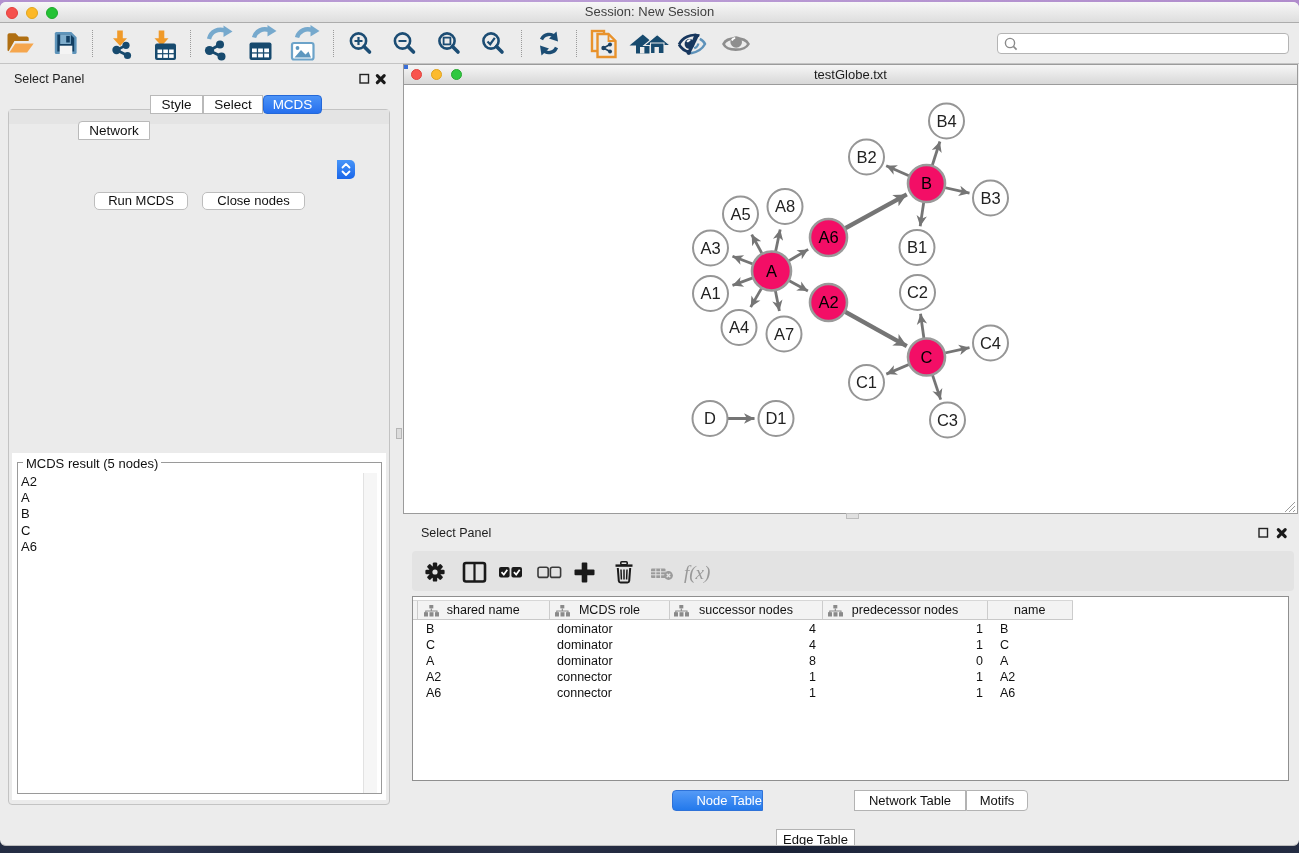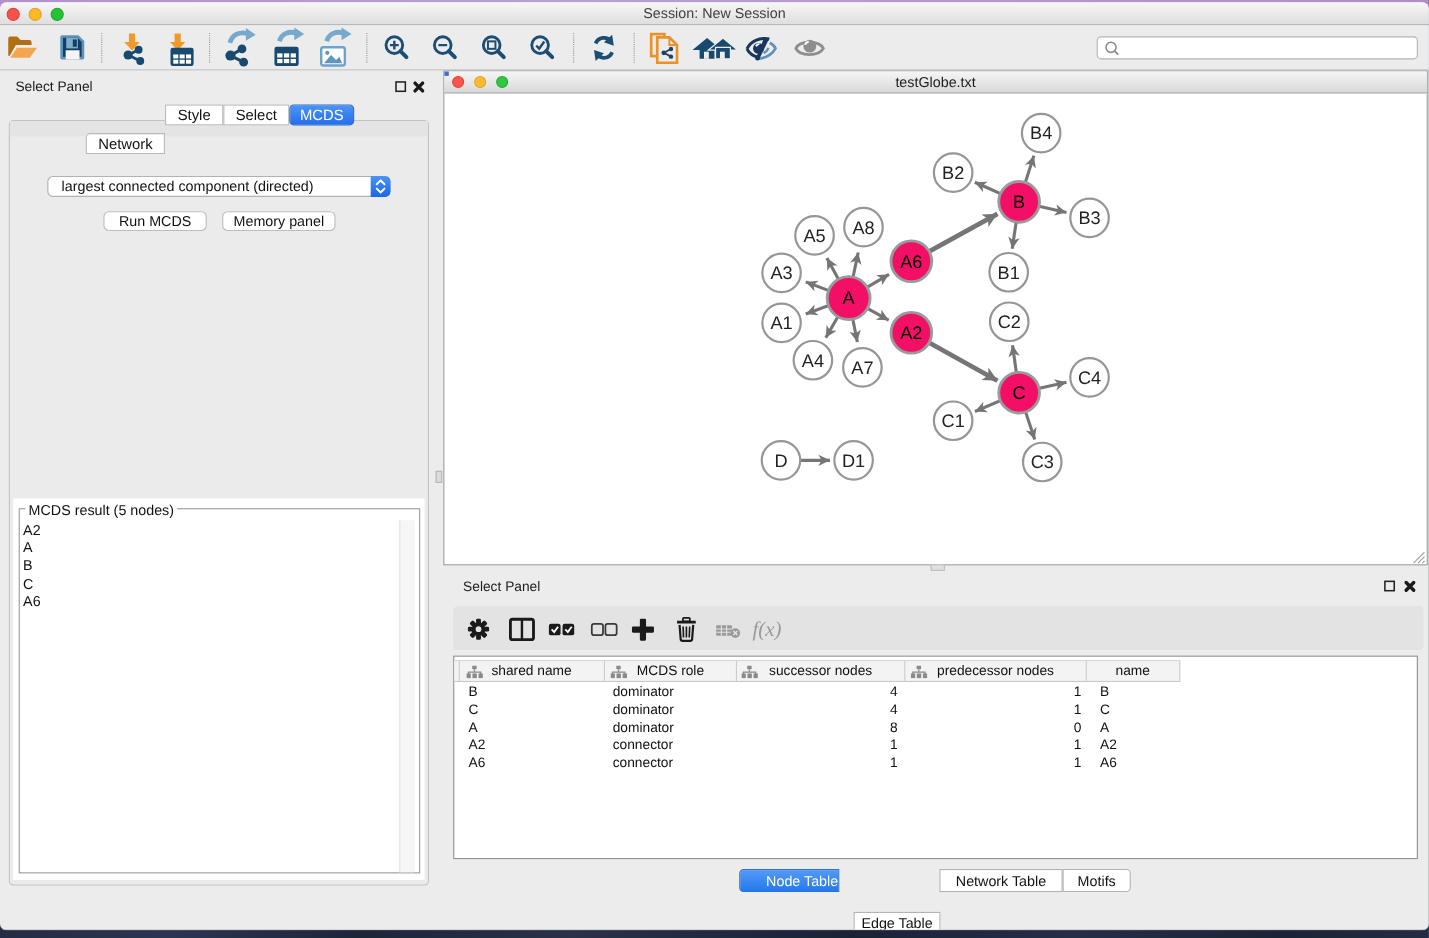--- a/index.html
+++ b/index.html
@@ -241,27 +241,26 @@
       <path d="M19.3 3.6 L26.2 10.6 M26.2 3.6 L19.3 10.6" stroke="#1a1a1a" stroke-width="3.1" stroke-linecap="round"></path>
     </svg>
   <div class="abs" id="cp-body"></div>
   <div class="abs" id="cp-strip"></div>
   <div class="abs" id="cp-tabs">
     <div class="tab" style="left:0px; width:72px; border-radius:4px 0 0 0;margin-top:26px;">Network</div>
     <div class="tab" style="left:72px; width:53px;">Style</div>
     <div class="tab" style="left:125px; width:60px;">Select</div>
     <div class="tab sel" style="left:185px; width:59px;">MCDS</div>
   </div>
-  <div class="abs" id="dropdown">largest connected component (directed)</div>
   <div class="abs" id="dd-spin"><svg width="18" height="19" viewBox="0 0 18 19">
         <path d="M5.5 7.5 L9 4 L12.5 7.5" fill="none" stroke="#fff" stroke-width="1.8" stroke-linecap="round" stroke-linejoin="round"></path>
         <path d="M5.5 11.5 L9 15 L12.5 11.5" fill="none" stroke="#fff" stroke-width="1.8" stroke-linecap="round" stroke-linejoin="round"></path>
       </svg></div>
   <div class="btn" id="btn-run">Run MCDS</div>
-  <div class="btn" id="btn-close">Memory panel</div>
+  <div class="btn" id="btn-close">Close nodes</div>
   <div class="abs" id="cp-white"></div>
   <div class="abs" id="mcds-box"></div>
   <div class="abs" id="mcds-scroll"></div>
   <div class="abs" id="mcds-label">MCDS result (5 nodes)</div>
   <div class="abs" id="mcds-list">A2<br>A<br>B<br>C<br>A6</div>
 
   <div class="abs" style="left:396px;top:426px;width:6px;height:11px;background:#dcdcdc;border:1px solid #b5b5b5"></div>
 
   <div class="abs" id="nw">
     <div class="abs" id="nw-title">

